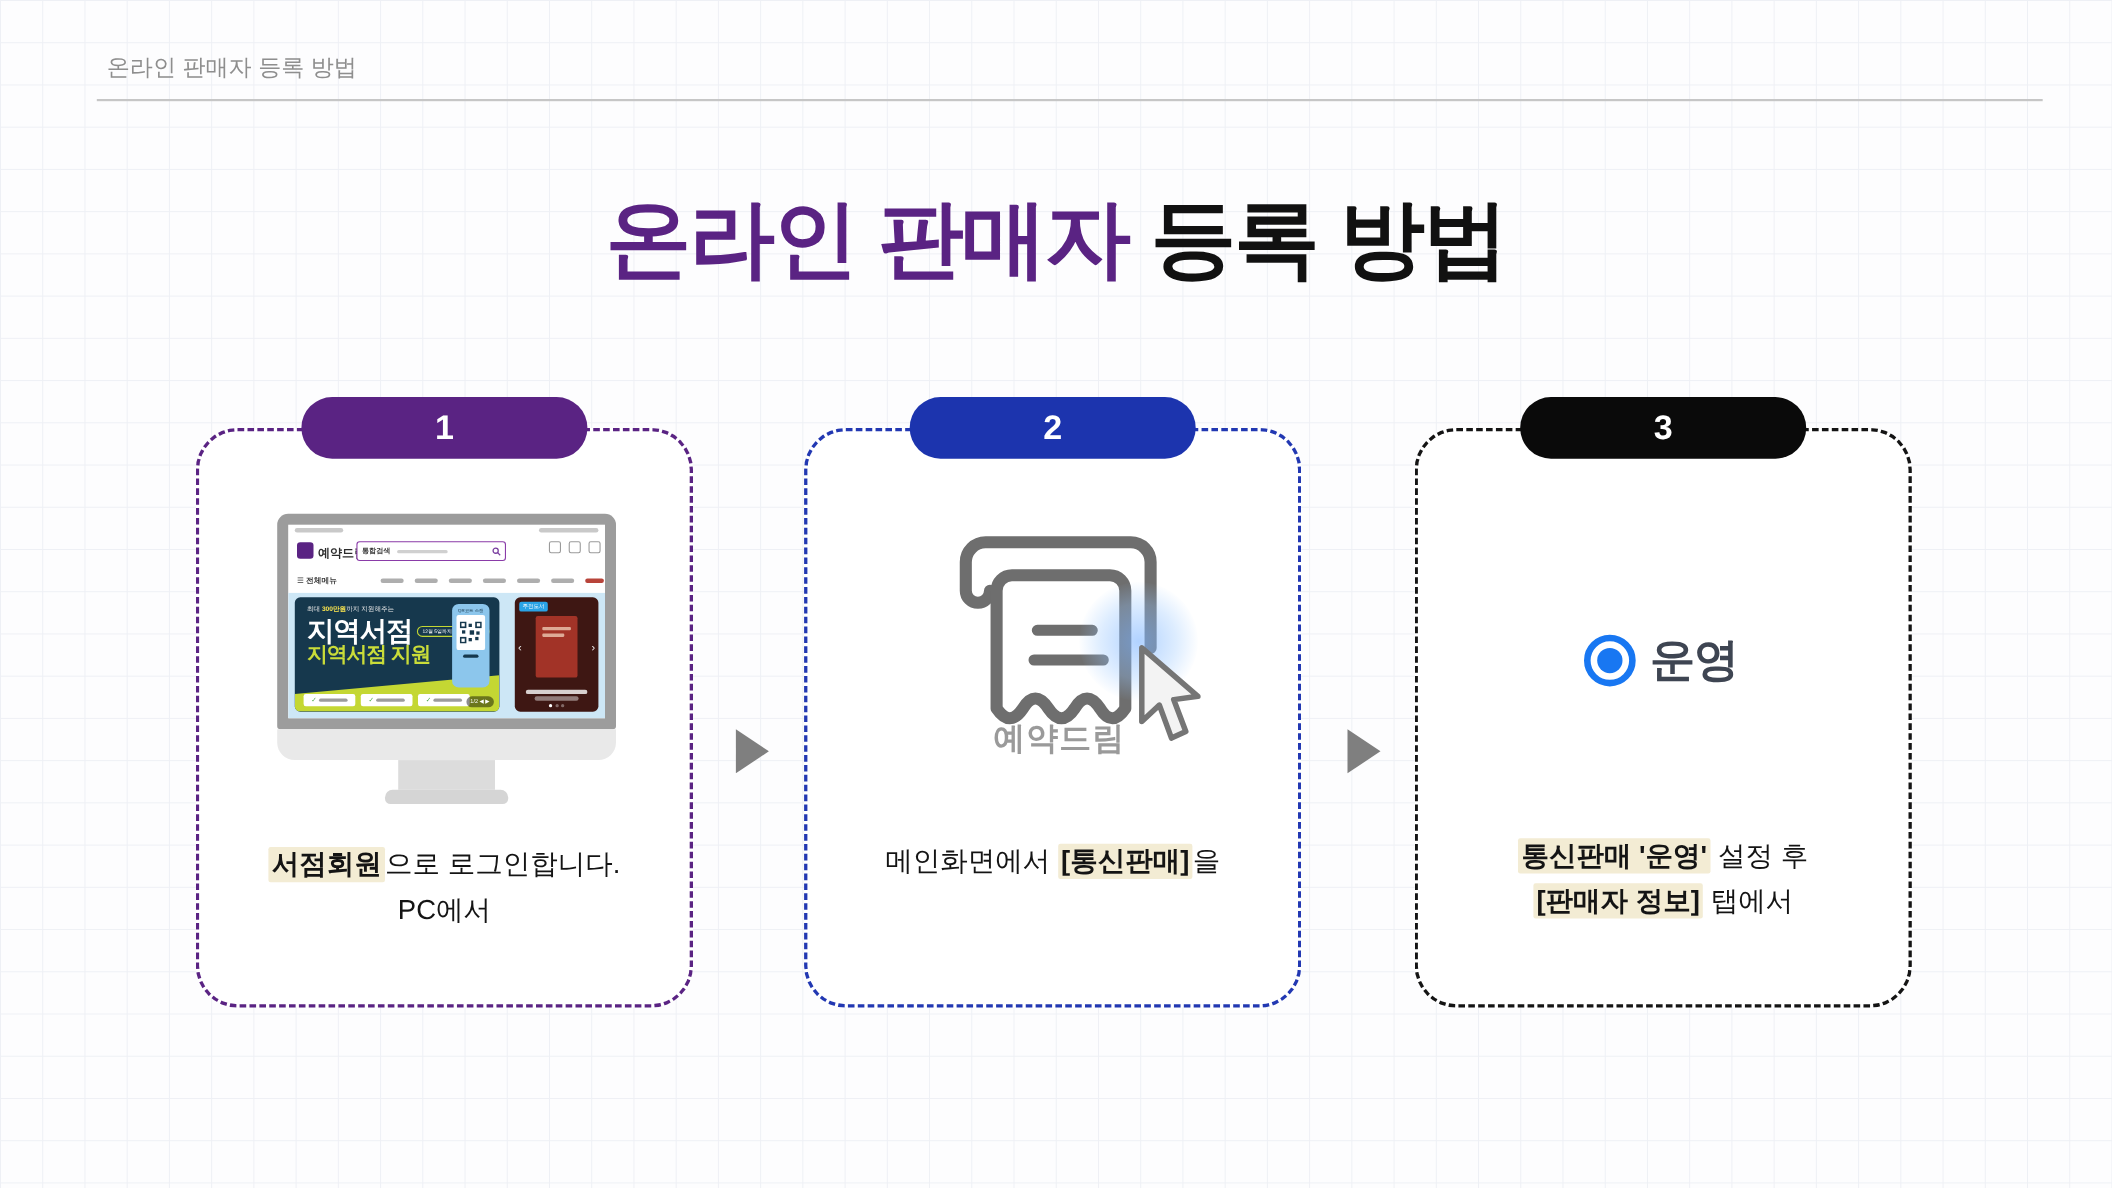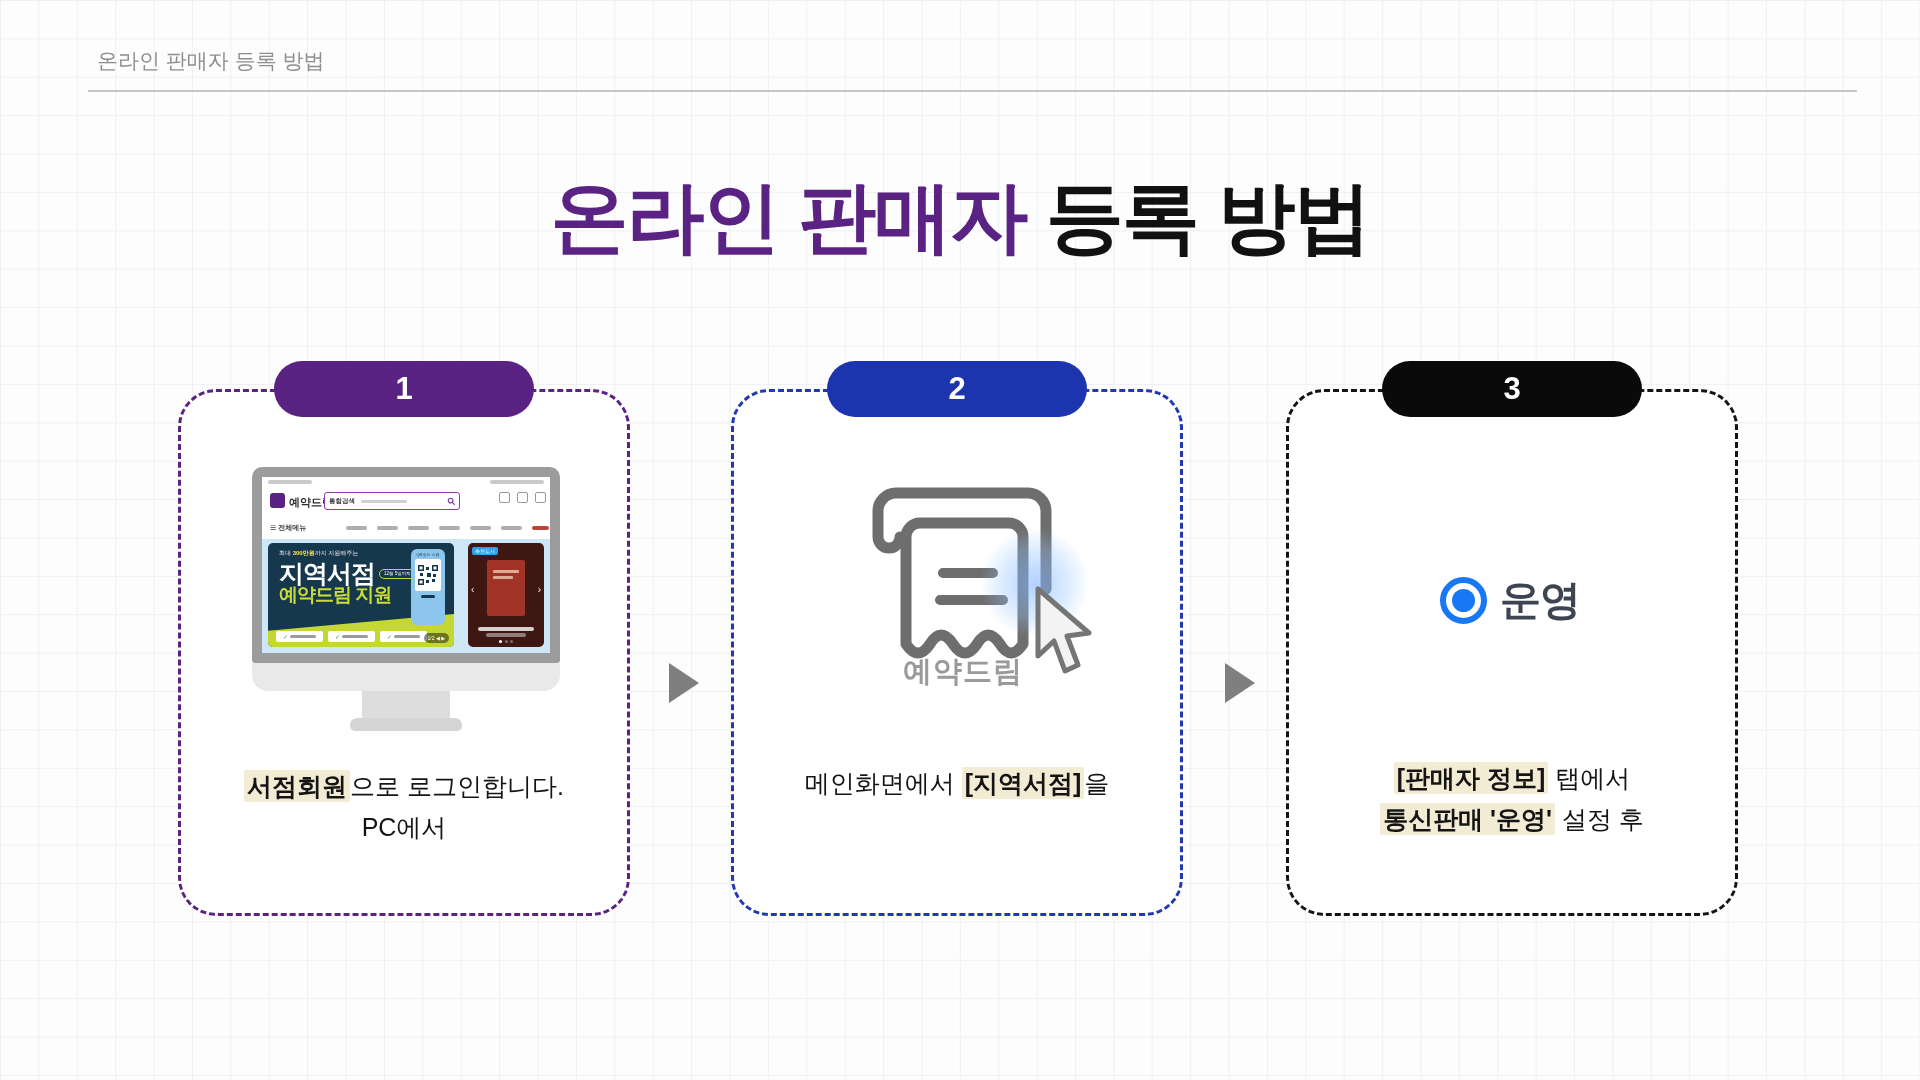--- a/index.html
+++ b/index.html
@@ -164,21 +164,21 @@
       </div>
 
       <div class="sc-hero">
         <div class="sc-banner">
           <div class="bn-lime"></div>
           <div class="bn-small"><span>최대 </span><span class="em">300만원</span><span>까지 지원해주는</span></div>
           <div class="bn-t1-row">
             <span class="bn-t1">지역서점</span>
             <span class="bn-badge">12월 5일까지 | 서점ON 접수</span>
           </div>
-          <div class="bn-t2">예약드림 지원</div>
+          <div class="bn-t2">지역서점 지원</div>
           <div class="bn-chips">
             <div class="chip">
                 <span class="ck">✓</span>
                 <span class="cbar"></span>
               </div>
             <div class="chip">
                 <span class="ck">✓</span>
                 <span class="cbar"></span>
               </div>
             <div class="chip">
@@ -249,36 +249,36 @@
       <path d="M75 92 H125 M72 119 H135" fill="none" stroke="#6e6e6e" stroke-width="10" stroke-linecap="round"></path>
     </svg>
     <div class="glow"></div>
     <svg class="cursor-svg" width="68" height="93" viewBox="0 0 68 93">
       <path d="M5 3 L5 70 L21 55 L32 85 L45 79 L34 50 L56 47 Z" fill="#f3f3f3" stroke="#757575" stroke-width="5" stroke-linejoin="round"></path>
     </svg>
   </div>
   <div class="receipt-label">예약드림</div>
 
   <div class="caption">
-    <div><span>메인화면에서 </span><span class="hl">[지역서점]</span><span>을</span></div>
+    <div><span>메인화면에서 </span><span class="hl">[통신판매]</span><span>을</span></div>
   </div>
 </div>
 
 <div class="step-card" id="card-3">
   <div class="step-pill pill-3">3</div>
 
   <div class="radio-row">
     <div class="radio-item">
       <span class="radio-outer">
           <span class="radio-dot"></span>
         </span>
       <span class="radio-label">운영</span>
     </div>
   </div>
 
   <div class="caption">
+    <div><span class="hl">통신판매 '운영'</span><span> 설정 후</span></div>
     <div><span class="hl">[판매자 정보]</span><span> 탭에서</span></div>
-    <div><span class="hl">통신판매 '운영'</span><span> 설정 후</span></div>
   </div>
 </div>
 
 <div class="flow-arrow" id="arrow-1"></div>
 <div class="flow-arrow" id="arrow-2"></div>
 
 </body></html>

